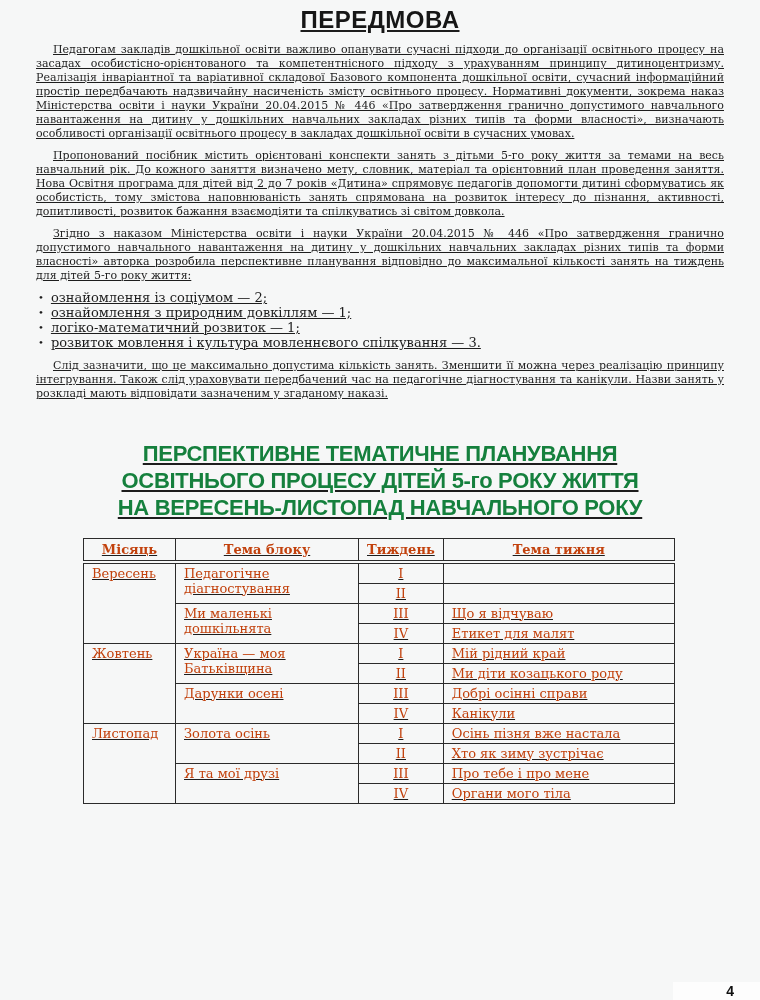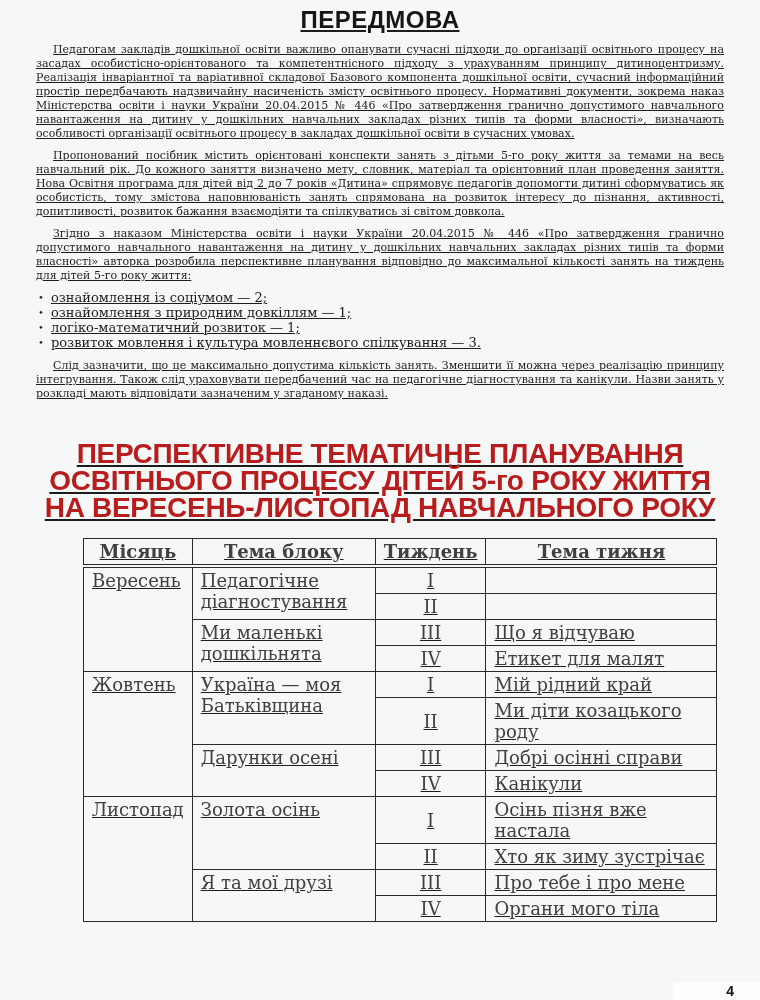--- a/index.html
+++ b/index.html
@@ -44,33 +44,33 @@
     display: inline-block;
     font-size: 10px;
     margin-right: 7px;
     position: relative;
     top: -1px;
   }
 
   h2.section-heading {
     font-family: "Liberation Sans", sans-serif;
     font-weight: 700;
-    font-size: 28px;
+    font-size: 22px;
     line-height: 27px;
     letter-spacing: -0.3px;
     text-align: center;
     margin: 39px 0 0 0;
-    color: #b91c1c;
+    color: #15803d;
   }
 
   table.planning {
     border-collapse: collapse;
     margin: 17px 0 0 55px;
-    font-size: 18px;
-    color: #404040;
+    font-size: 13px;
+    color: #c2410c;
   }
   table.planning th,
   table.planning td {
     border: 1px solid #2b2b2b;
     padding: 2px 8px;
     height: 19px;
     box-sizing: border-box;
   }
   table.planning th {
     font-weight: 700;

